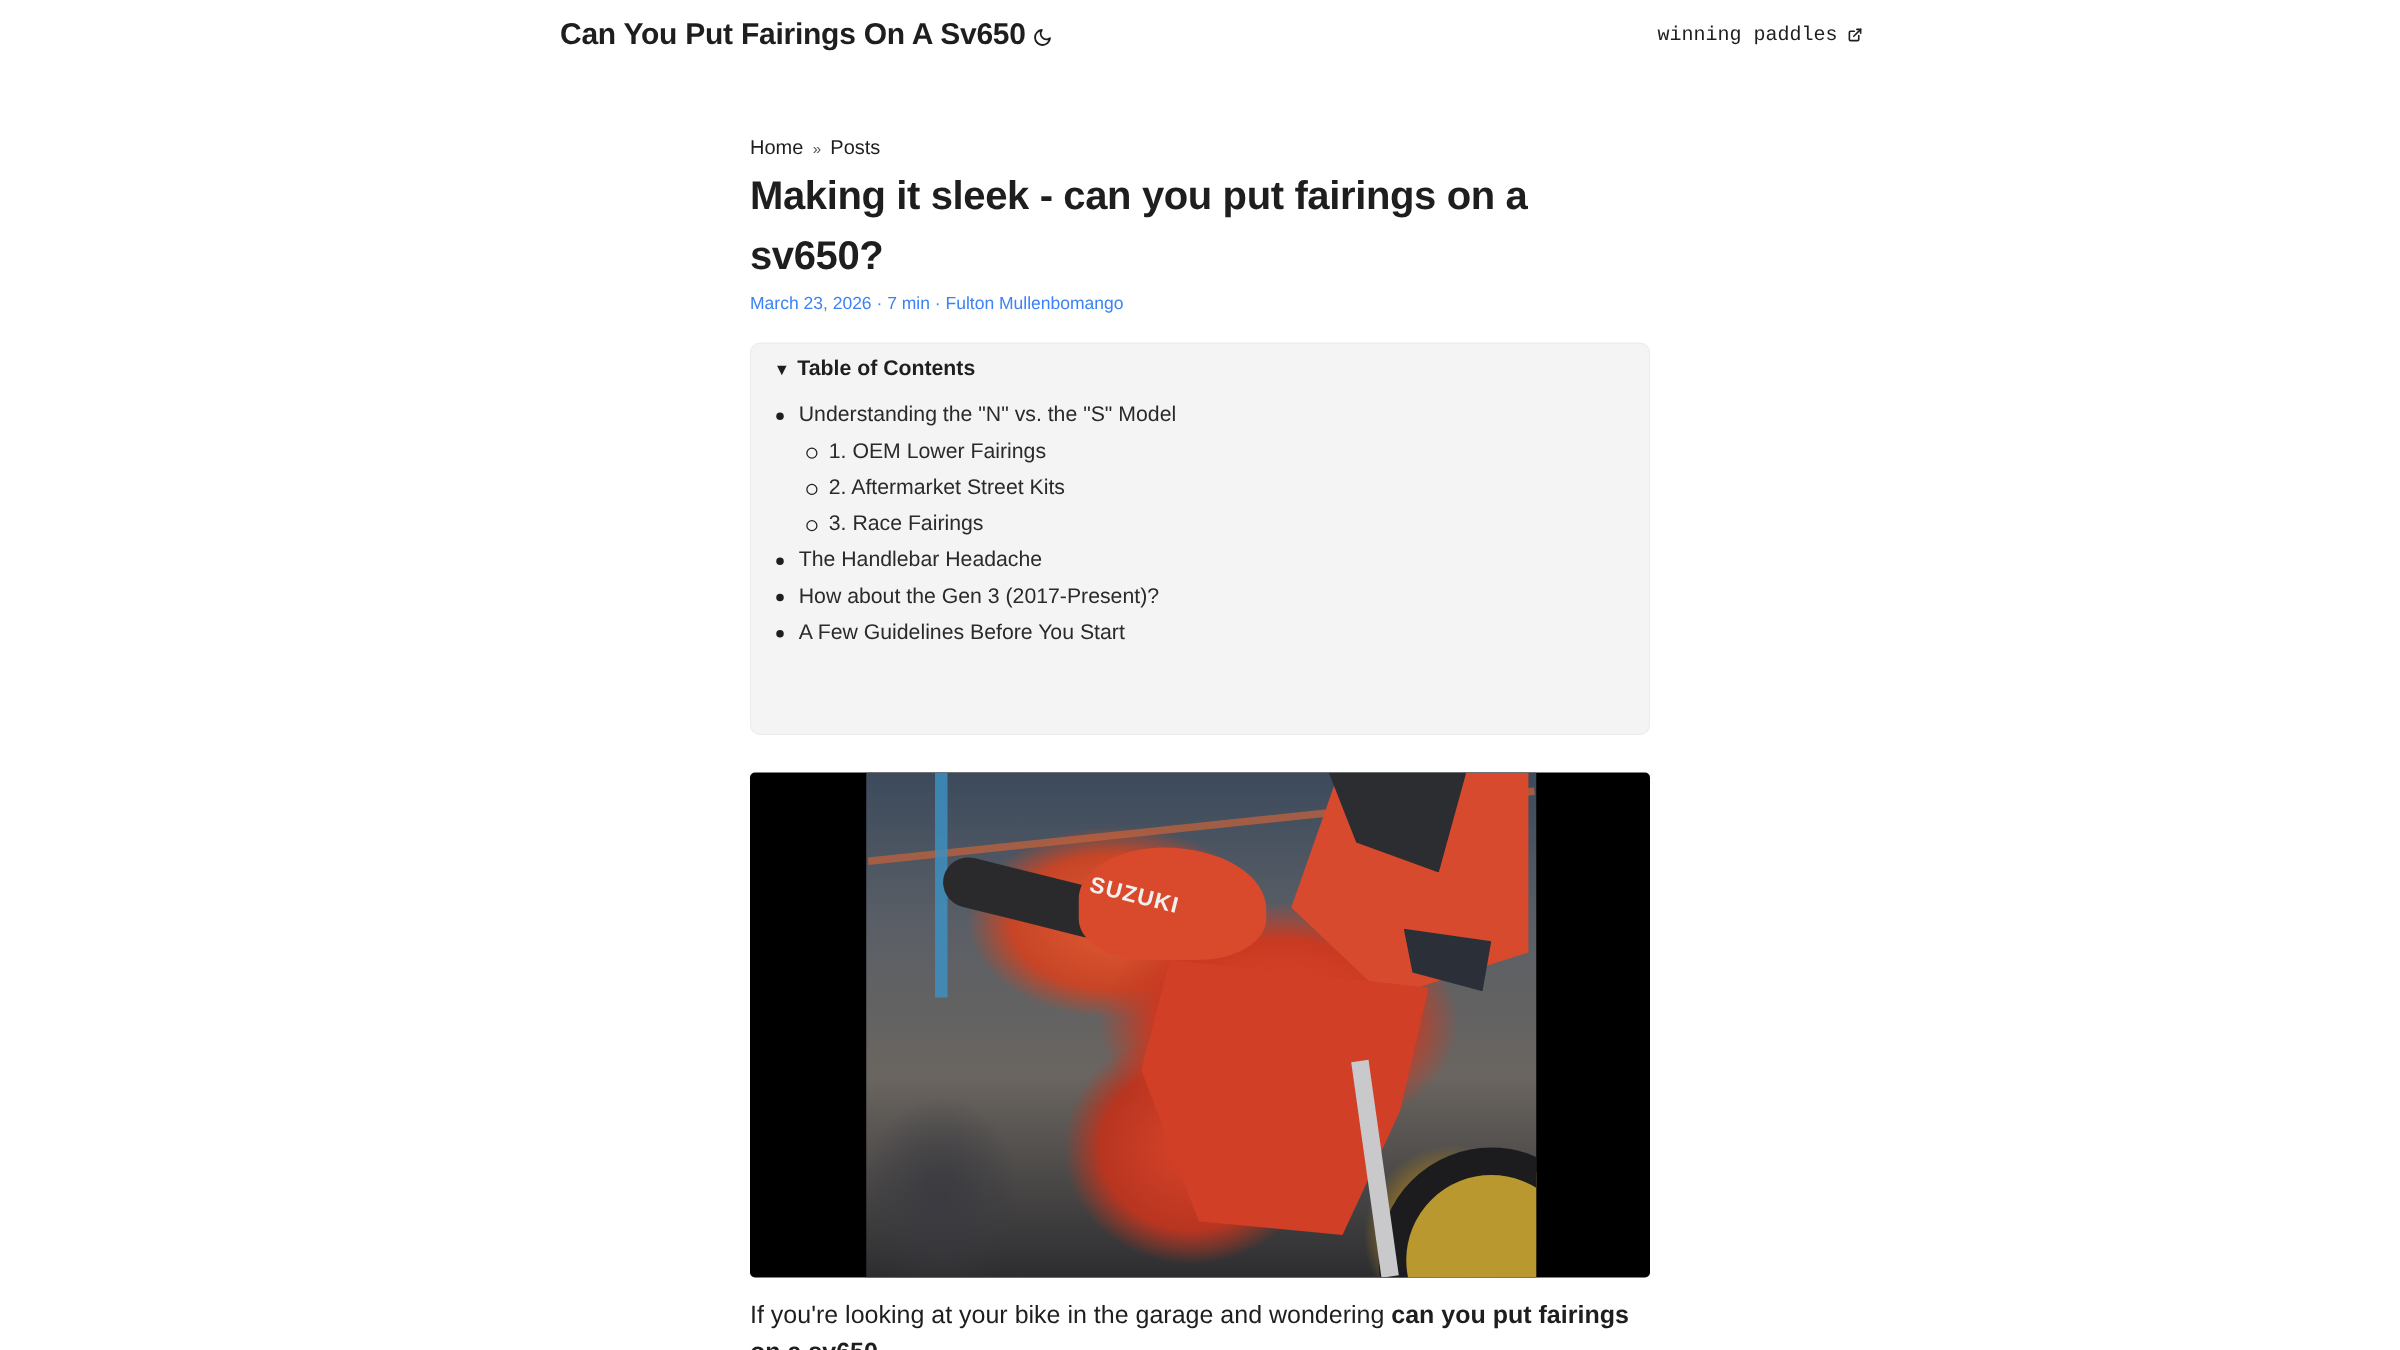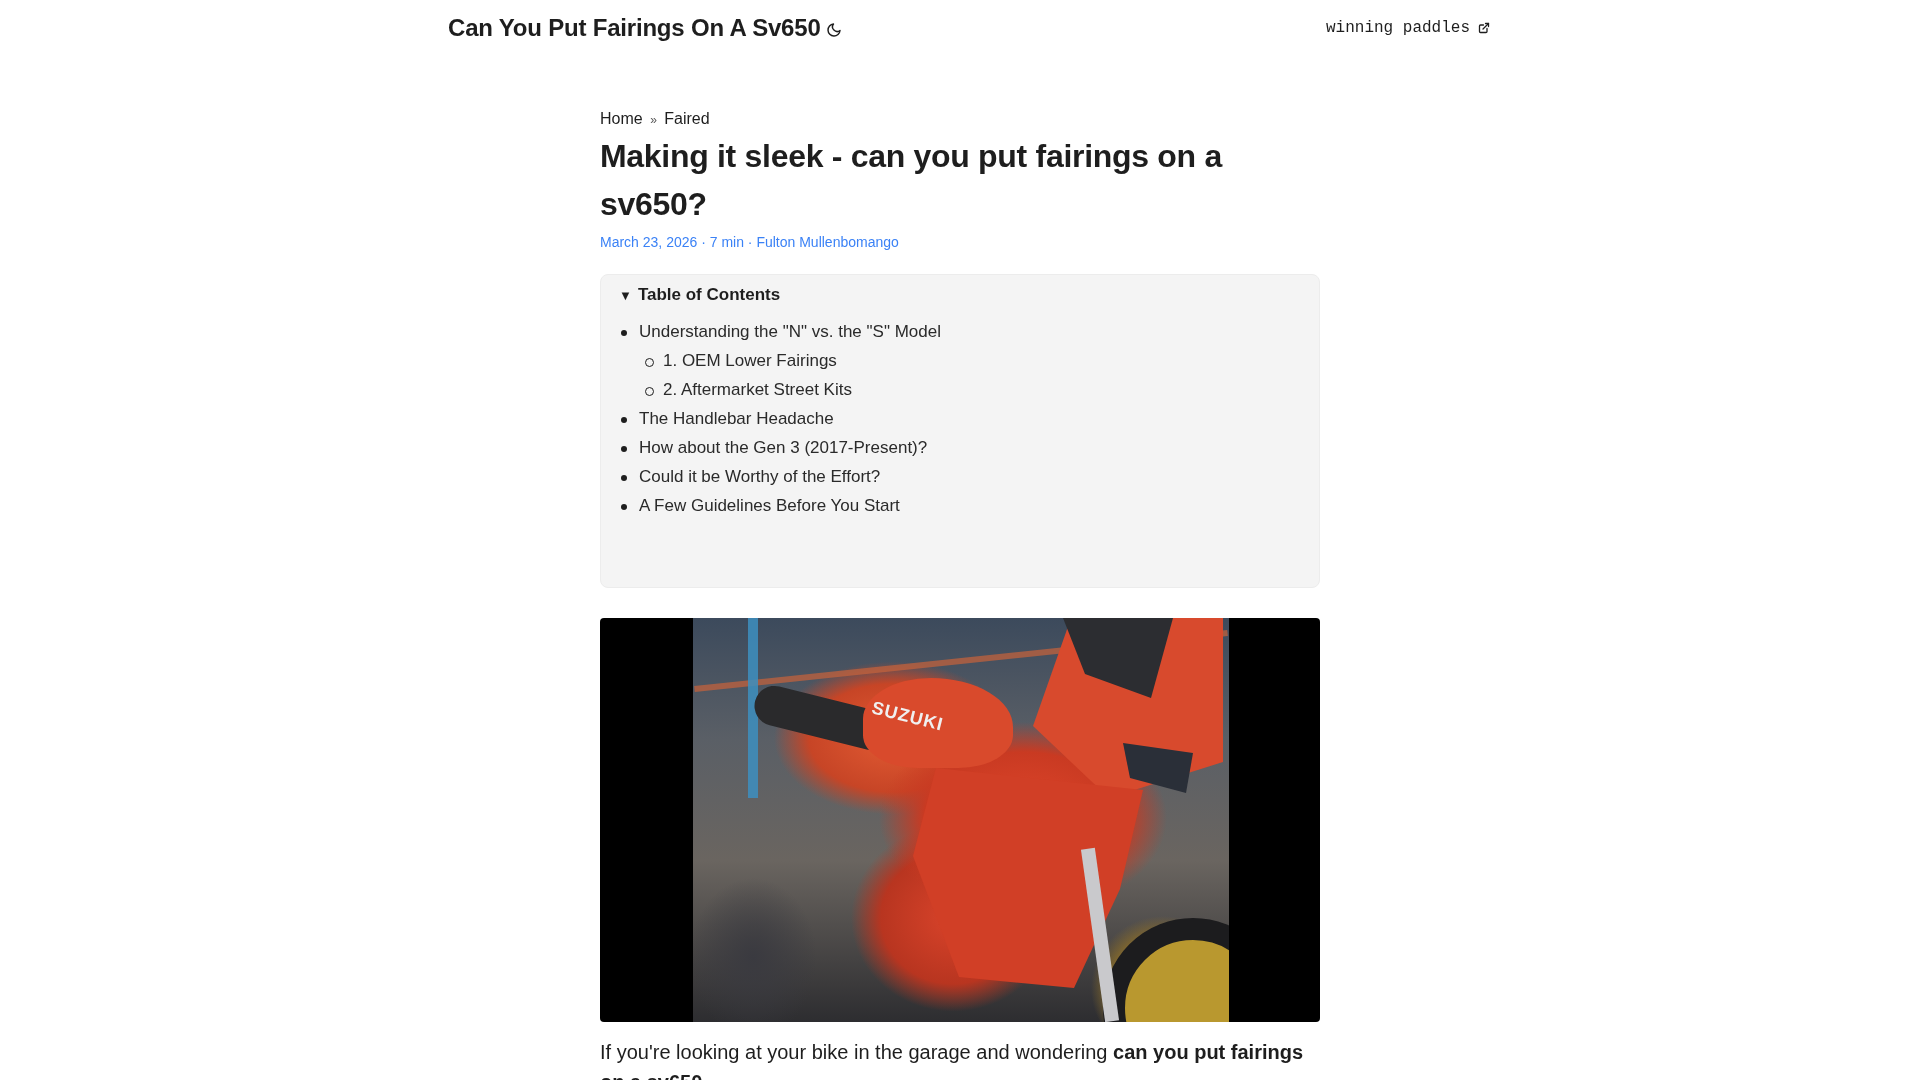--- a/index.html
+++ b/index.html
@@ -123,38 +123,38 @@
       <polyline points="15 3 21 3 21 9"></polyline>
       <line x1="10" y1="14" x2="21" y2="3"></line>
     </svg>
   </a>
 </header>
 
 <main class="main">
   <nav class="breadcrumbs">
     <a>Home</a>
     <span class="sep">»</span>
-    <a>Faired</a>
+    <a>Posts</a>
   </nav>
 
   <h1 class="post-title">Making it sleek - can you put fairings on a sv650?</h1>
   <div class="post-meta">March 23, 2026 · 7 min · Fulton Mullenbomango</div>
 
   <details class="toc" open="">
     <summary class="toc-summary" style="list-style:none;">
       <span class="tri">▼</span>
       <span>Table of Contents</span>
     </summary>
     <ul class="toc-list">
       <li class="toc-item"><a>Understanding the "N" vs. the "S" Model</a></li>
       <li class="toc-sub"><a>1. OEM Lower Fairings</a></li>
       <li class="toc-sub"><a>2. Aftermarket Street Kits</a></li>
+      <li class="toc-sub"><a>3. Race Fairings</a></li>
       <li class="toc-item"><a>The Handlebar Headache</a></li>
       <li class="toc-item"><a>How about the Gen 3 (2017-Present)?</a></li>
-      <li class="toc-item"><a>Could it be Worthy of the Effort?</a></li>
       <li class="toc-item"><a>A Few Guidelines Before You Start</a></li>
     </ul>
   </details>
 
   <figure class="cover">
     <div class="cover-photo" aria-label="Red Suzuki SV650S with full fairings in a garage">
       <div class="shelf"></div>
       <div class="pole"></div>
       <div class="seat"></div>
       <div class="tank"></div>

